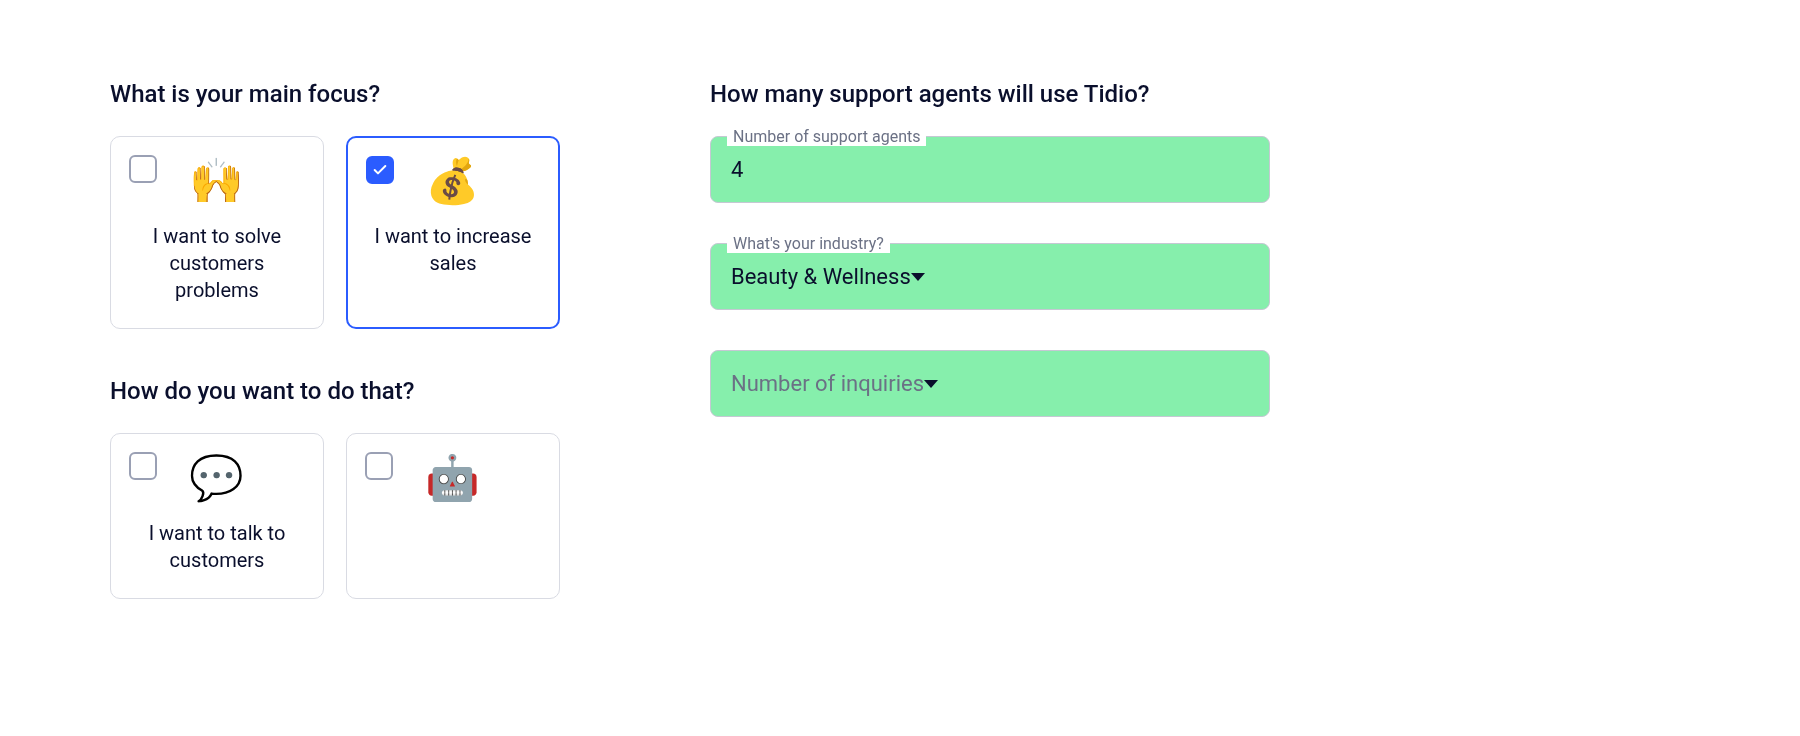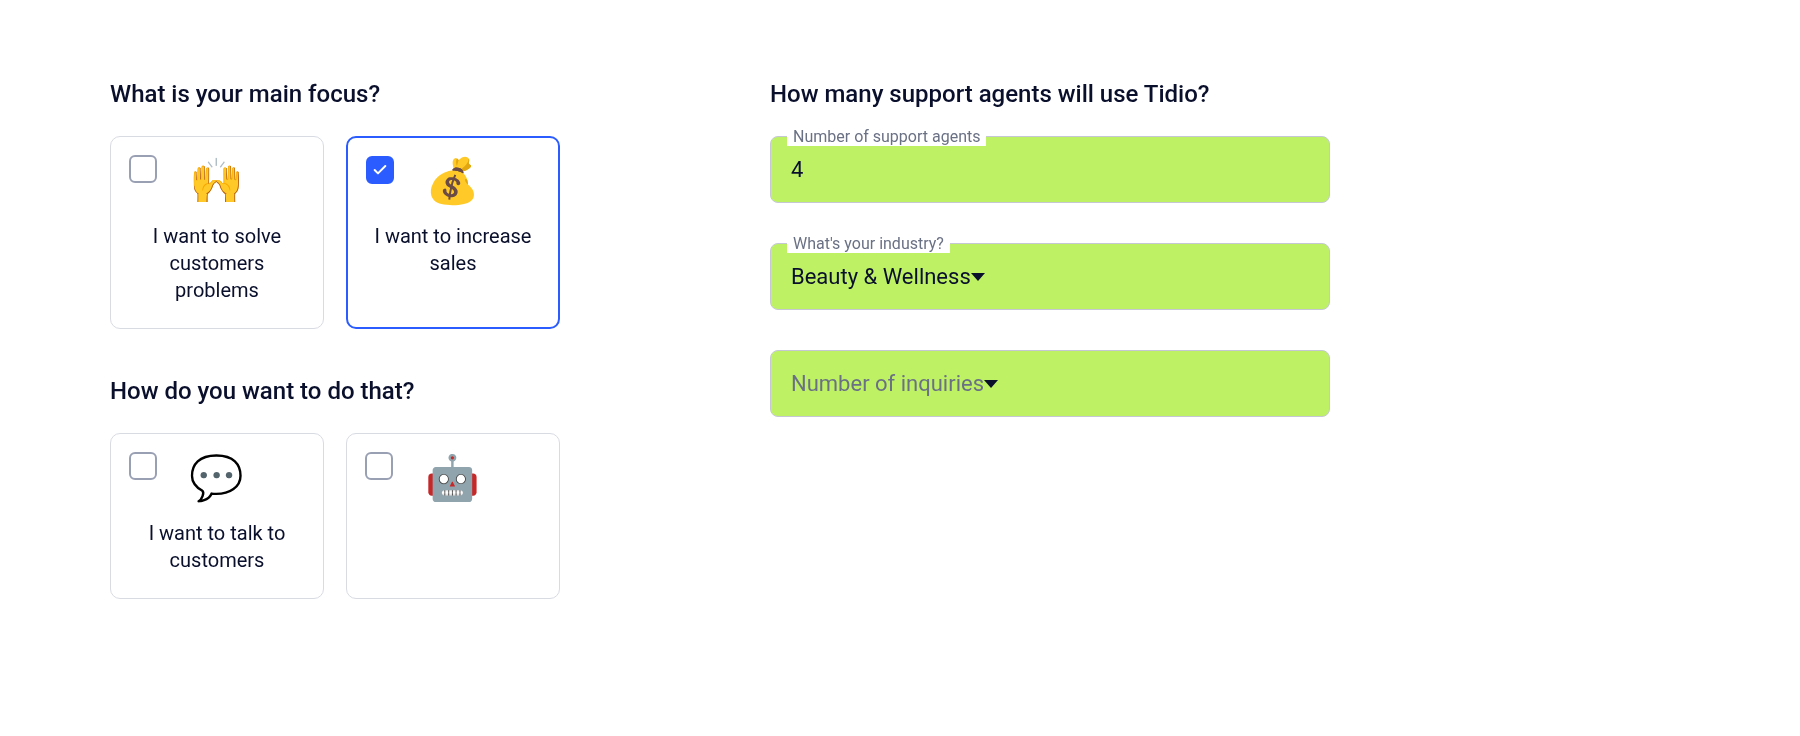--- a/index.html
+++ b/index.html
@@ -7,21 +7,20 @@
     font-family: -apple-system, BlinkMacSystemFont, "Segoe UI", Roboto, Helvetica, Arial, sans-serif;
     background: #fff;
     color: #0a0f2c;
     width: 1800px;
     height: 736px;
     overflow: hidden;
   }
   .container {
     display: flex;
     padding: 80px 110px 0 110px;
-    gap: 60px;
   }
   .col {
     flex: 1;
     min-width: 0;
   }
   .col-left { max-width: 600px; }
   .col-right { max-width: 560px; }
 
   .question {
     font-size: 24px;
@@ -88,21 +87,21 @@
     font-weight: 400;
   }
 
   .field-group { margin-bottom: 40px; position: relative; }
 
   .floated-field {
     border: 1px solid #c5c8d3;
     border-radius: 8px;
     padding: 20px 20px;
     position: relative;
-    background: #bef264;
+    background: #86efac;
   }
   .floated-label {
     position: absolute;
     top: -10px;
     left: 16px;
     background: #fff;
     padding: 0 6px;
     font-size: 16px;
     color: #6b7185;
   }

